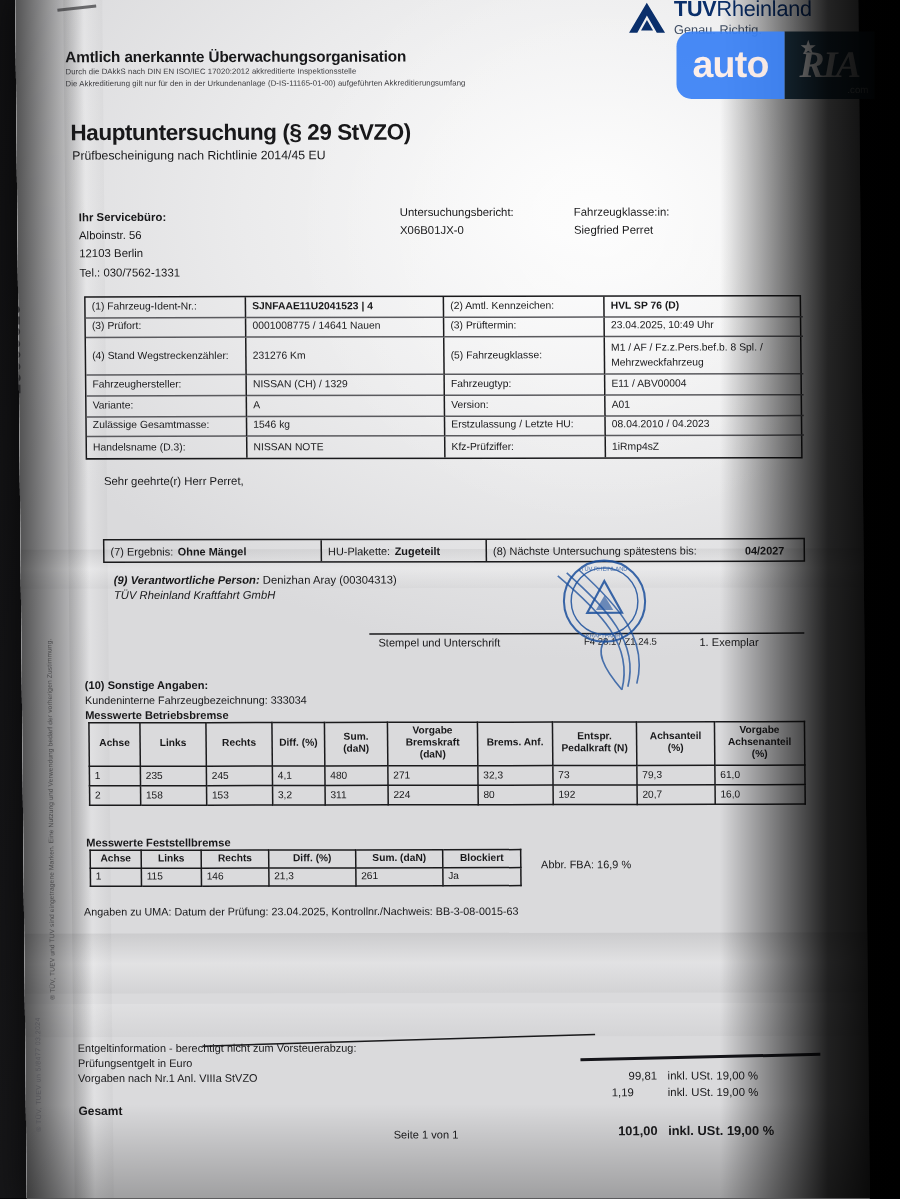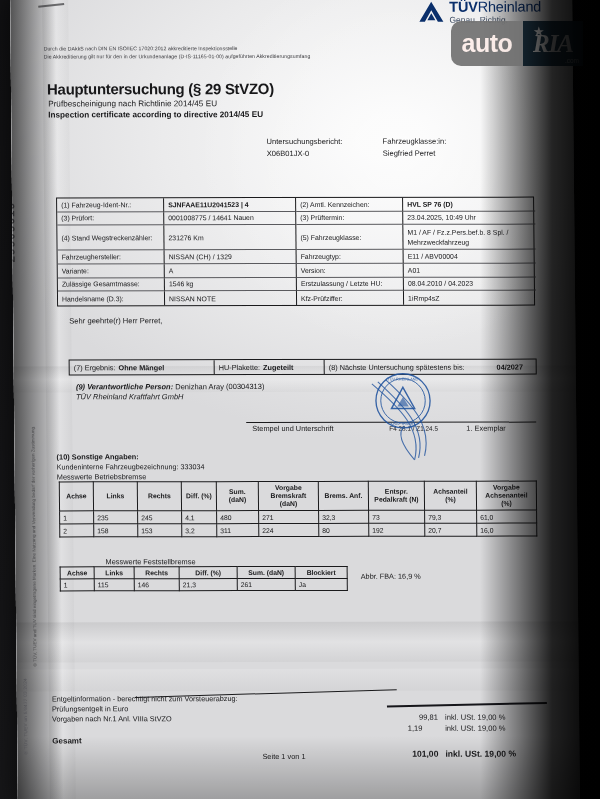--- a/index.html
+++ b/index.html
@@ -152,33 +152,33 @@
   .sigcode { position: absolute; left: 375px; top: 431px; font-size: 6.4px; }
   .sigexempl { position: absolute; left: 452px; top: 430px; font-size: 7.4px; }
 
   
   .stamp { position: absolute; left: 360px; top: 378px; width: 58px; height: 58px; z-index: 9; opacity: .85; }
   .sig-scrawl { position: absolute; left: 338px; top: 380px; width: 110px; height: 90px; z-index: 8; opacity: .9; }
 
   
   .s10a { position: absolute; left: 42px; top: 458px; font-size: 7.4px; font-weight: bold; }
   .s10b { position: absolute; left: 42px; top: 468px; font-size: 7.2px; }
-  .s10c { position: absolute; left: 42px; top: 478px; font-size: 7.4px; font-weight: normal; }
+  .s10c { position: absolute; left: 42px; top: 478px; font-size: 7.4px; font-weight: bold; }
 
   table.brake {
     position: absolute; left: 44px; top: 487px; width: 477px;
     border-collapse: collapse; font-size: 6.8px; table-layout: fixed;
   }
   table.brake th, table.brake td {
     border: 1px solid #1a1a1c; padding: 1.5px 3px;
   }
   table.brake th { font-weight: bold; text-align: center; line-height: 8.4px; height: 27px; }
   table.brake td { text-align: left; height: 13px; }
 
-  .s10d { position: absolute; left: 42px; top: 563px; font-size: 7.4px; font-weight: normal; margin-left: 48px; }
+  .s10d { position: absolute; left: 42px; top: 563px; font-size: 7.4px; font-weight: bold; }
   table.park {
     position: absolute; left: 44px; top: 572px; width: 287px;
     border-collapse: collapse; font-size: 6.8px; table-layout: fixed;
   }
   table.park th, table.park td { border: 1px solid #1a1a1c; padding: 1.6px 3px; }
   table.park th { font-weight: bold; text-align: center; height: 12px; }
   table.park td { text-align: left; height: 12px; }
   .abbr { position: absolute; left: 345px; top: 578px; font-size: 7.3px; }
 
   .uma { position: absolute; left: 40px; top: 609px; font-size: 7.2px; }
@@ -199,21 +199,21 @@
   .fee-rule2 { position: absolute; left: 118px; top: 699px; width: 262px; height: 1.4px; background: #1a1a1c; transform: rotate(-1.6deg);}
   .pagenum { position: absolute; left: 245px; top: 758px; font-size: 7.4px; }
 
   
   .stray { position: absolute; left: 28px; top: 10px; width: 26px; height: 2px; background: #2a2a2c; opacity:.65; transform: rotate(-6deg);}
 
   
   .wm { position: absolute; z-index: 60; }
   .wm-auto {
     left: 451px; top: 21px; width: 72px; height: 45px;
-    background: #737373; border-radius: 10px 0 0 10px;
+    background: #3b82f6; border-radius: 10px 0 0 10px;
     display: flex; align-items: center; justify-content: center;
     opacity: .93;
   }
   .wm-auto span { font-size: 25px; font-weight: bold; color: #fdeeea; letter-spacing: -.5px; line-height: 1; }
   .wm-ria {
     left: 523px; top: 21px; width: 60px; height: 45px;
     background: #1b3a4f; display: flex; align-items: center; justify-content: center;
     opacity: .95; position: absolute;
   }
   .wm-ria .ria-txt {
@@ -250,27 +250,33 @@
           <path d="M13 12.5 L17 19.5 L9 19.5 Z" fill="#0a2f6b"></path>
         </svg>
         <div class="tuv-words">
           <div class="tuv-name">
             <span>TÜV</span><span class="thin">Rheinland</span>
           </div>
           <div class="tuv-tag">Genau. Richtig.</div>
         </div>
       </div>
 
+      <div class="hdr-title">Amtlich anerkannte Überwachungsorganisation</div>
       <div class="hdr-sub1">Durch die DAkkS nach DIN EN ISO/IEC 17020:2012 akkreditierte Inspektionsstelle</div>
       <div class="hdr-sub2">Die Akkreditierung gilt nur für den in der Urkundenanlage (D-IS-11165-01-00) aufgeführten Akkreditierungsumfang</div>
 
       <div class="main-title">Hauptuntersuchung (§ 29 StVZO)</div>
       <div class="main-sub1">Prüfbescheinigung nach Richtlinie 2014/45 EU</div>
-      <div class="main-sub2">Inspection certificate according to directive 2014/45 EU</div>
-
+
+      <div class="blk office">
+        <div class="lbl">Ihr Servicebüro:</div>
+        <div>Alboinstr. 56</div>
+        <div>12103 Berlin</div>
+        <div>Tel.: 030/7562-1331</div>
+      </div>
       <div class="blk report">
         <div>Untersuchungsbericht:</div>
         <div>X06B01JX-0</div>
       </div>
       <div class="blk holder">
         <div>Fahrzeugklasse:in:</div>
         <div>Siegfried Perret</div>
       </div>
 
       <div class="datatable" id="vehicle-table">
@@ -435,20 +441,21 @@
               <td>115</td>
               <td>146</td>
               <td>21,3</td>
               <td>261</td>
               <td>Ja</td>
             </tr>
           </tbody>
       </table>
       <div class="abbr">Abbr. FBA: 16,9 %</div>
 
+      <div class="uma">Angaben zu UMA: Datum der Prüfung: 23.04.2025, Kontrollnr./Nachweis: BB-3-08-0015-63</div>
 
       <div class="fee-rule2"></div>
       <div class="fee1">Entgeltinformation - berechtigt nicht zum Vorsteuerabzug:</div>
       <div class="fee2">Prüfungsentgelt in Euro</div>
       <div class="fee3">Vorgaben nach Nr.1 Anl. VIIIa StVZO</div>
       <div class="fee-total-lbl">Gesamt</div>
 
       <div class="amt amt-a">99,81</div>
       <div class="tax-a">inkl. USt. 19,00 %</div>
       <div class="amt amt-b">1,19</div>

